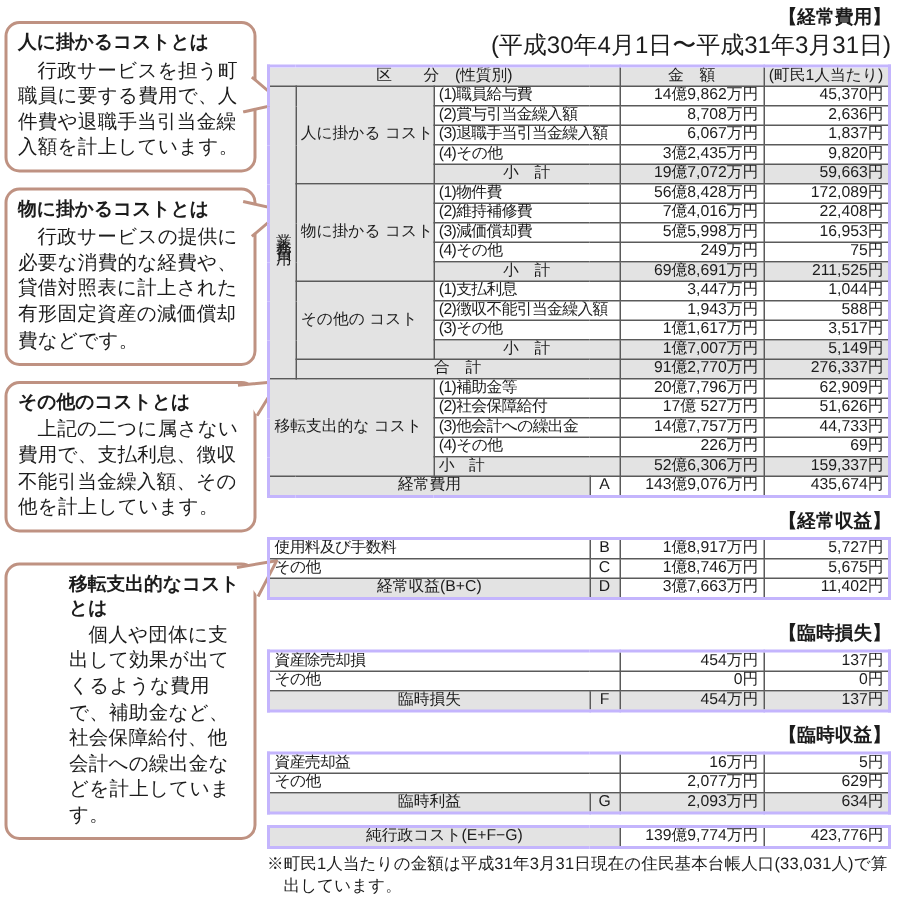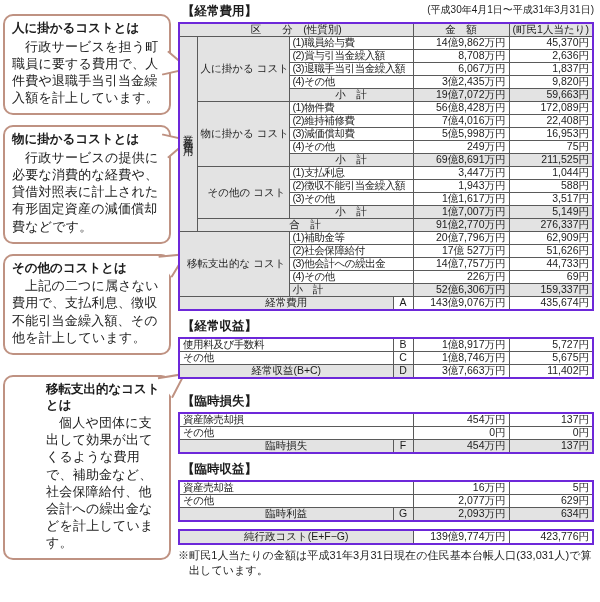--- a/index.html
+++ b/index.html
@@ -15,33 +15,33 @@
   .callout h3 { margin:0; font-size:12.5px; font-weight:bold; line-height:1.25; letter-spacing:0; }
   .callout p  { margin:1px 0 0 0; font-size:13px; line-height:1.32; text-indent:1em; letter-spacing:0.2px; }
   .tail { position:absolute; right:-21px; transform-origin:1px 13px; }
   .c1 .tail { top:34px; transform:rotate(14deg); }
   .c2 .tail { top:6px;  transform:rotate(-14deg); }
   .c3 .tail { top:-2px; transform:rotate(-32deg); }
   .c4 .tail { top:-2px; transform:rotate(-36deg); }
 
   
   .right-col { position:absolute; left:178px; top:3px; width:416px; }
-  .sec-head { display:flex; justify-content:space-between; margin:0 0 2px 4px; }
+  .sec-head { display:flex; justify-content:space-between; align-items:flex-end; margin:0 0 2px 9px;flex-direction:column; }
   .sec-title { font-size:12.5px; font-weight:bold; }
-  .period { font-size:10px; }
+  .period { font-size:16px; }
   .gap { height:7px; }
 
-  table.tbl { border-collapse:collapse; table-layout:fixed; width:414px; border:2px solid #6d28d9; }
+  table.tbl { border-collapse:collapse; table-layout:fixed; width:414px; border:2px solid #c4b5fd; }
   table.tbl td, table.tbl th { border:1px solid #5a5a5a; font-size:10.5px; font-weight:normal;
        height:12px; padding:0 3px; line-height:1.05; overflow:hidden; white-space:nowrap; }
   .g { background:#e3e3e3; }
   .r { text-align:right; }
   .c { text-align:center; }
   .lbl { letter-spacing:-0.4px; padding:0 2px; }
-  .grp { white-space:pre-line; text-align:right; line-height:1.2; }
+  .grp { white-space:pre-line; text-align:left; line-height:1.2; }
   .vert { writing-mode:vertical-rl; text-orientation:upright; text-align:center;
           letter-spacing:4px; padding:0; }
   .foot { margin-top:3px; font-size:11px; line-height:1.35; padding-left:1em; text-indent:-1em; letter-spacing:0.1px; }
 </style>
 </head>
 <body>
 
 <div class="page">
 
   <div class="left-col">

